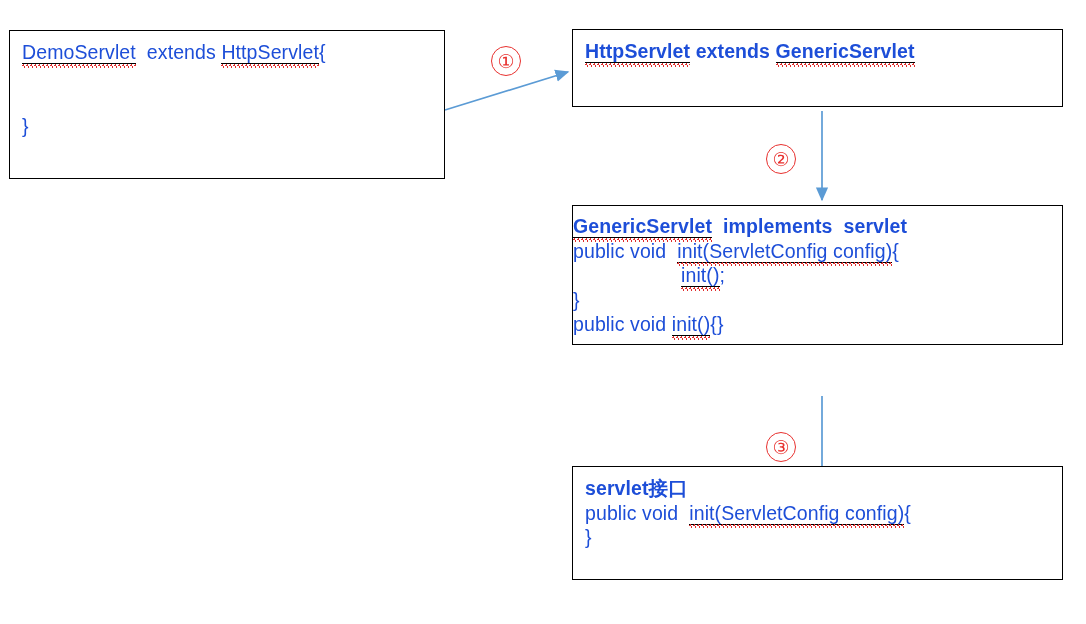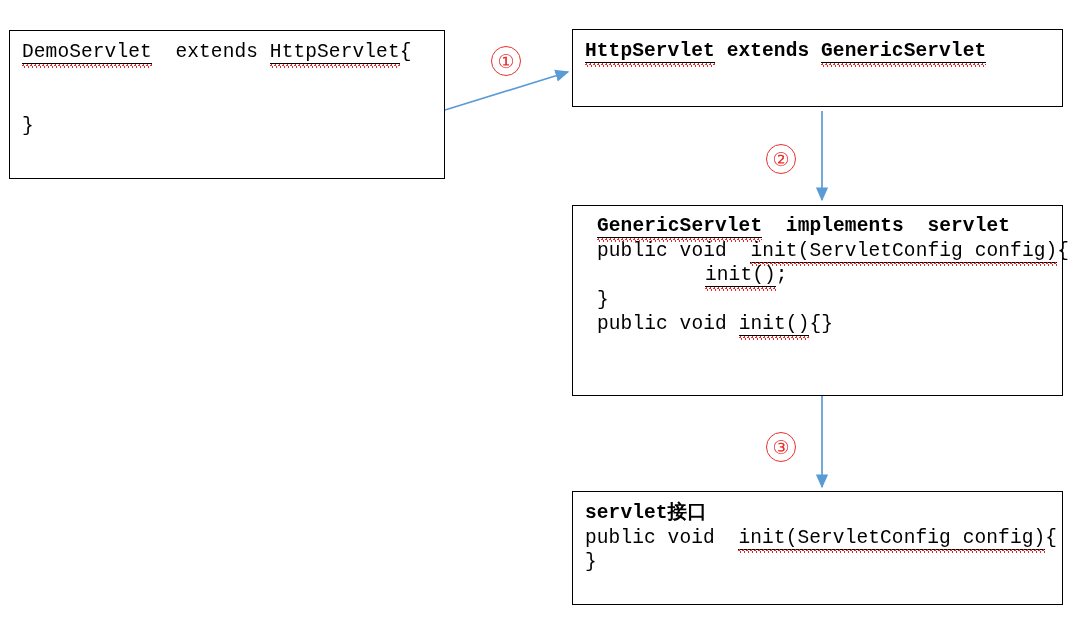--- a/index.html
+++ b/index.html
@@ -17,22 +17,22 @@
     background: #ffffff;
     overflow: hidden;
   }
 
   
   .box {
     position: absolute;
     box-sizing: border-box;
     border: 1.4px solid #000000;
     background: #ffffff;
-    font-family: Liberation Mono, monospace;
-    color: #000000;
+    font-family: Liberation Sans, sans-serif;
+    color: #1d4ed8;
   }
   .code-line {
     white-space: pre;
     line-height: 1.26;
     font-size: 19.5px;
     letter-spacing: 0.1px;
   }
   .code-line.bold { font-weight: bold; }
   .code-line.blank { visibility: hidden; }
 
@@ -131,31 +131,31 @@
         <div class="code-line"><span>}</span></div>
       </div>
   </div>
 
   <div class="box" style="left:572px; top:29px; width:491px; height:78px; padding:9px 0 0 12px;">
     <div>
         <div class="code-line bold"><span class="u sq">HttpServlet</span><span> extends </span><span class="u sq">GenericServlet</span></div>
       </div>
   </div>
 
-  <div class="box" style="left:572px; top:205px; width:491px; height:191px; padding:8px 0 0 24px;">
+  <div class="box" style="left:572px; top:205px; width:491px; height:140px; padding:8px 0 0 0;">
     <div>
         <div class="code-line bold"><span class="u sq">GenericServlet</span><span>  implements  servlet</span></div>
         <div class="code-line"><span>public void  </span><span class="u sq">init(ServletConfig config)</span><span>{</span></div>
         <div class="code-line" style="padding-left: 108px;"><span class="u sq">init()</span><span>;</span></div>
         <div class="code-line"><span>}</span></div>
         <div class="code-line"><span>public void </span><span class="u sq">init()</span><span>{}</span></div>
       </div>
   </div>
 
-  <div class="box" style="left:572px; top:491px; width:491px; height:114px; padding:9px 0 0 12px;">
+  <div class="box" style="left:572px; top:466px; width:491px; height:114px; padding:9px 0 0 12px;">
     <div>
         <div class="code-line bold"><span>servlet接口</span></div>
         <div class="code-line"><span>public void  </span><span class="u sq">init(ServletConfig config)</span><span>{</span></div>
         <div class="code-line"><span>}</span></div>
       </div>
   </div>
 
   <div class="marker" style="left:491px; top:46px;">①</div>
   <div class="marker" style="left:766px; top:144px;">②</div>
   <div class="marker" style="left:766px; top:432px;">③</div>

